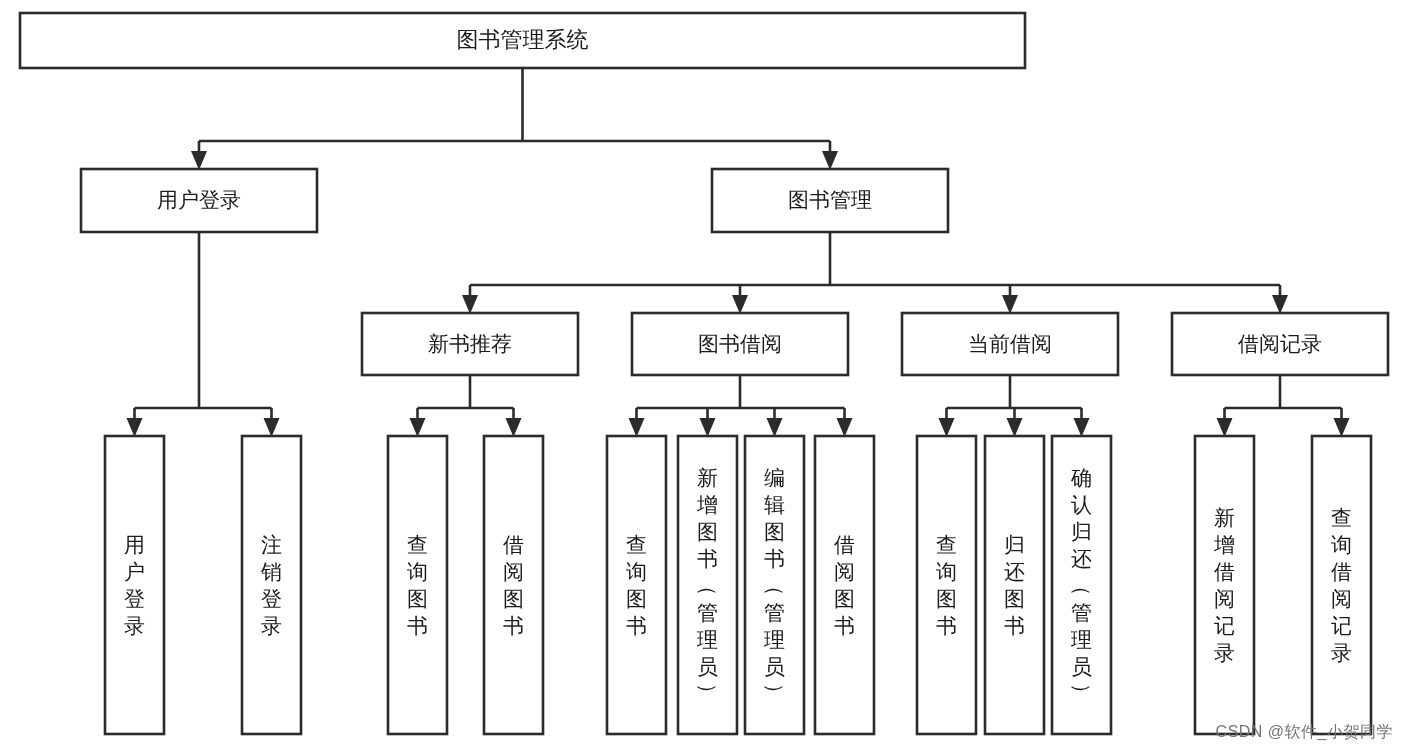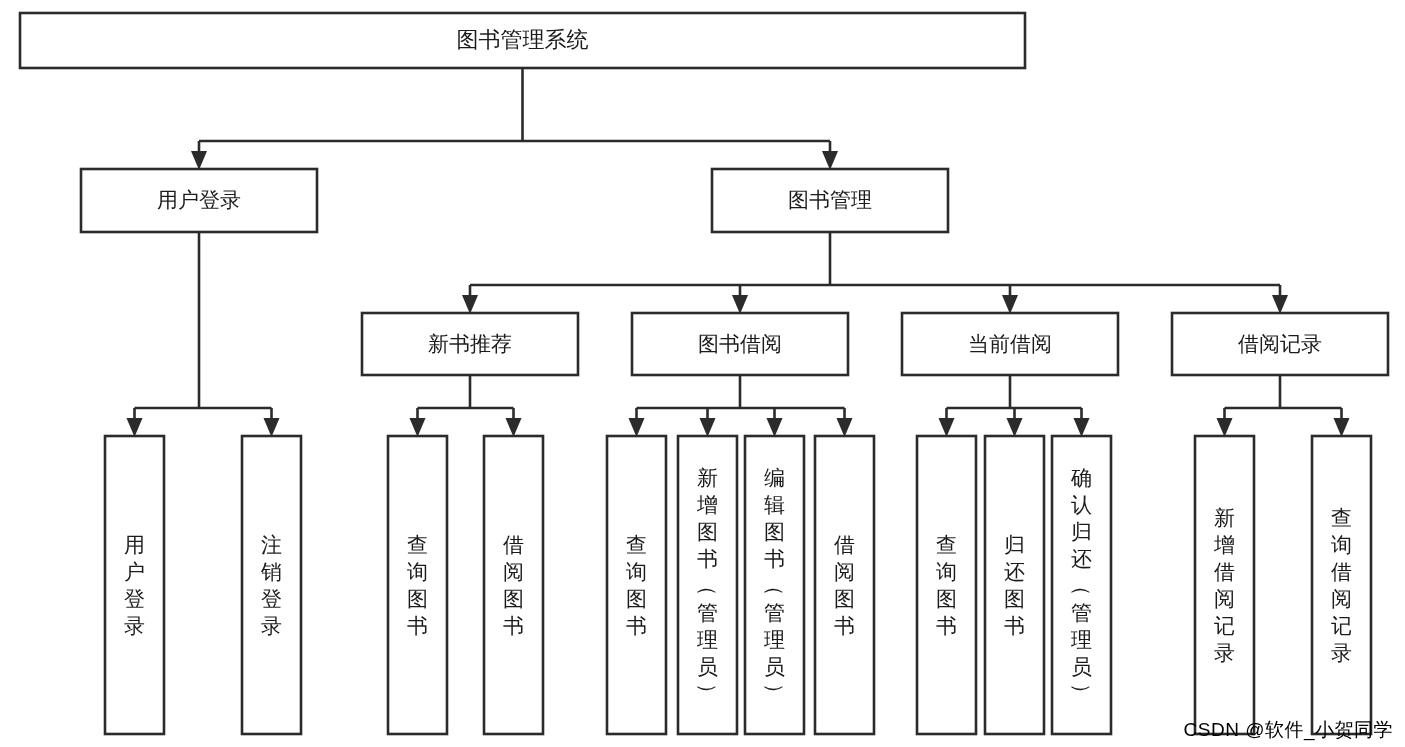--- a/index.html
+++ b/index.html
@@ -55,22 +55,22 @@
   }
   .arrow-head {
     fill: #2b2b2b;
     stroke: none;
   }
   .watermark {
     position: absolute;
     right: 12px;
     bottom: 4px;
     font-family: "Liberation Sans", "DejaVu Sans", sans-serif;
-    font-size: 19px;
-    color: #000000;
+    font-size: 16px;
+    color: #737373;
     letter-spacing: 0.5px;
     white-space: nowrap;
     user-select: none;
   }
 </style>
 </head>
 <body>
 
 <div id="diagram-root">
   <svg class="flowchart" id="flowchart-svg" viewBox="0 0 1405 747">

